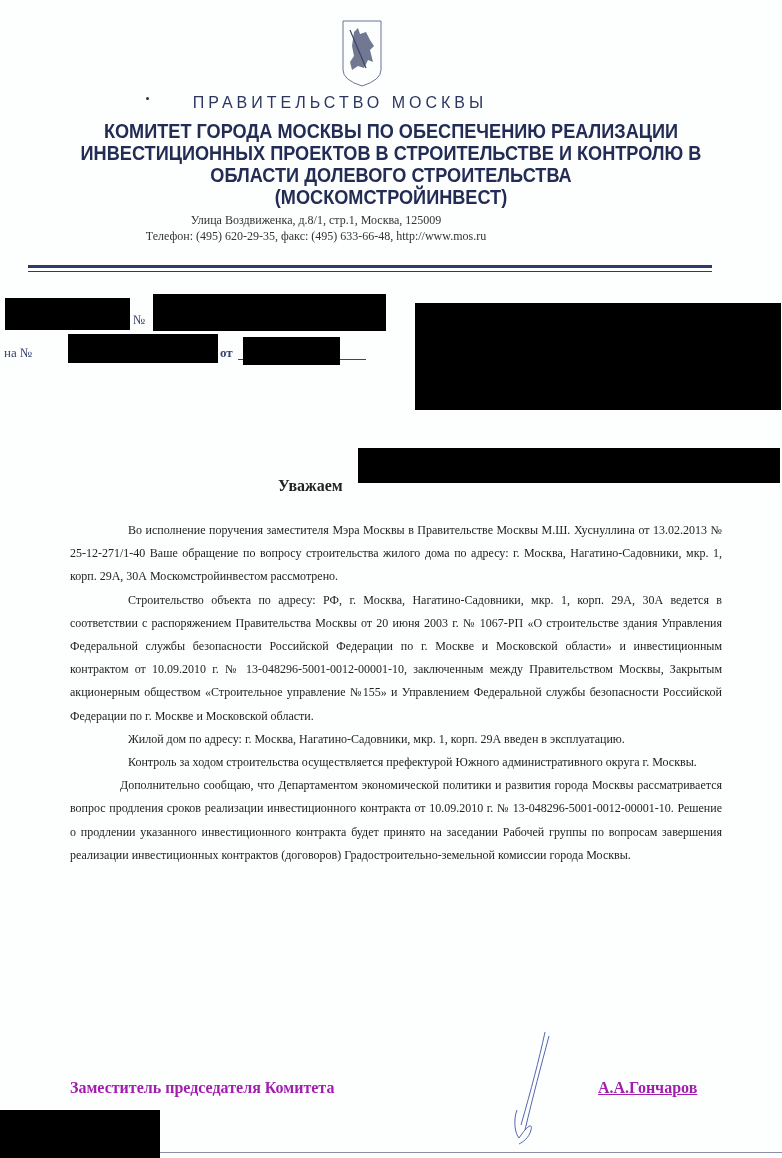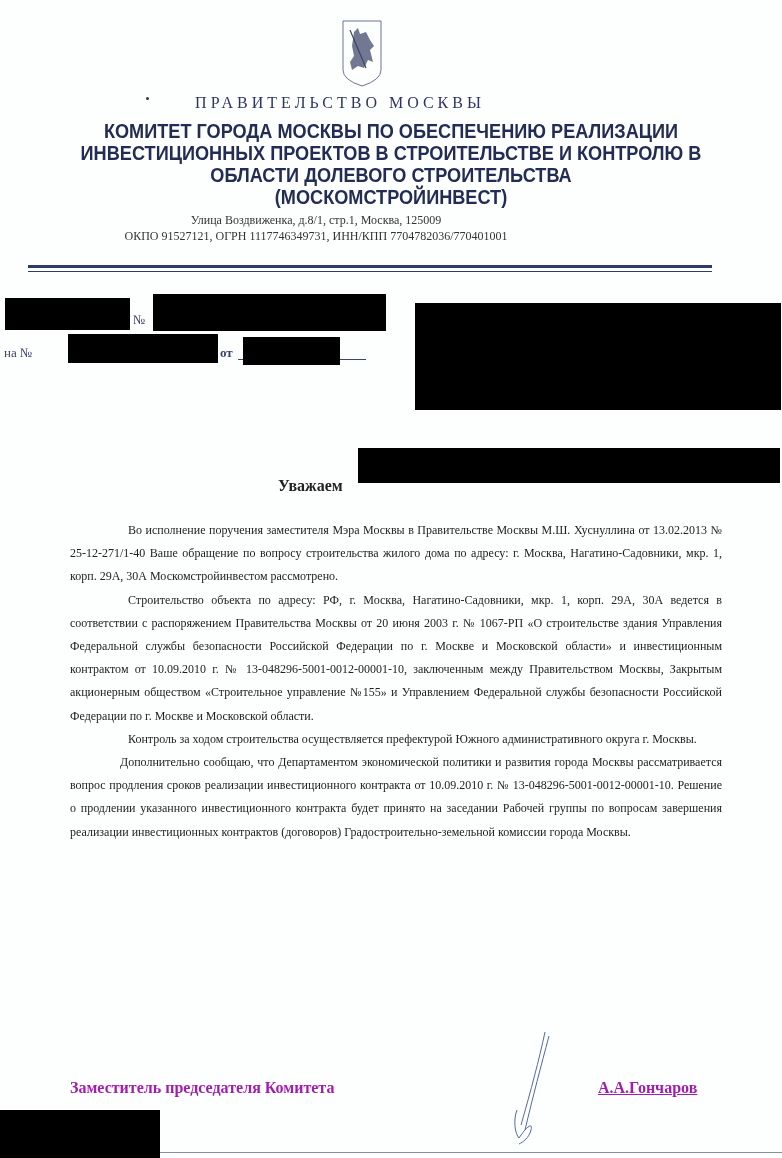--- a/index.html
+++ b/index.html
@@ -1,19 +1,19 @@
 <!DOCTYPE html>
 <html><head>
 <meta charset="utf-8">
 <style>
   html, body { margin:0; padding:0; }
   body { width:782px; height:1158px; background:#fdfefe; position:relative; overflow:hidden; font-family:"Liberation Serif", serif; color:#2a2f3a; }
   .abs { position:absolute; }
   .crest { left:340px; top:18px; width:44px; height:70px; }
-  .gov { left:0; width:680px; top:94px; text-align:center; font-family:Liberation Serif, serif; font-size:16px; letter-spacing:4px; color:#2c3660; }
+  .gov { left:0; width:680px; top:94px; text-align:center; font-family:Liberation Sans, sans-serif; font-size:16px; letter-spacing:4px; color:#2c3660; }
   .dot { left:146px; top:97px; width:3px; height:3px; background:#333; border-radius:50%; }
   .committee { left:0; width:782px; top:120px; text-align:center; font-family:"Liberation Sans", sans-serif; font-weight:bold; font-size:19.5px; line-height:22px; color:#232c55; transform:scaleX(0.93); }
   .addr { left:0; width:632px; top:213px; text-align:center; font-size:12px; line-height:15.5px; color:#333; }
   .rule1 { left:28px; top:265px; width:684px; height:3px; background:#2d3a6a; }
   .rule2 { left:28px; top:271px; width:684px; height:1px; background:#2d3a6a; }
   .redact { background:#000; }
   .label { font-size:13px; color:#3b4370; }
   .uline { height:1px; background:#3b4370; }
   .salut { top:477px; left:278px; font-weight:bold; font-size:16px; color:#222; }
   .body { left:70px; width:652px; top:519px; font-size:12px; line-height:23.2px; color:#222; text-align:justify; }
@@ -37,21 +37,21 @@
 
 <div class="abs committee">
   <div>КОМИТЕТ ГОРОДА МОСКВЫ ПО ОБЕСПЕЧЕНИЮ РЕАЛИЗАЦИИ</div>
   <div>ИНВЕСТИЦИОННЫХ ПРОЕКТОВ В СТРОИТЕЛЬСТВЕ И КОНТРОЛЮ В</div>
   <div>ОБЛАСТИ ДОЛЕВОГО СТРОИТЕЛЬСТВА</div>
   <div>(МОСКОМСТРОЙИНВЕСТ)</div>
 </div>
 
 <div class="abs addr">
   <div>Улица Воздвиженка, д.8/1, стр.1, Москва, 125009</div>
-  <div>ОКПО 91527121, ОГРН 1117746349731, ИНН/КПП 7704782036/770401001</div>
+  <div>Телефон: (495) 620-29-35, факс: (495) 633-66-48, http://www.mos.ru</div>
 </div>
 
 <div class="abs rule1"></div>
 <div class="abs rule2"></div>
 
 <div class="abs redact" style="left:5px;top:298px;width:125px;height:32px;"></div>
 <div class="abs label" style="left:133px;top:312px;">№</div>
 <div class="abs redact" style="left:153px;top:294px;width:233px;height:37px;"></div>
 
 <div class="abs label" style="left:4px;top:345px;">на №</div>
@@ -61,20 +61,21 @@
 <div class="abs redact" style="left:243px;top:337px;width:97px;height:28px;"></div>
 
 <div class="abs redact" style="left:415px;top:303px;width:366px;height:107px;"></div>
 
 <div class="abs salut">Уважаем</div>
 <div class="abs redact" style="left:358px;top:448px;width:422px;height:35px;"></div>
 
 <div class="abs body">
   <p>Во исполнение поручения заместителя Мэра Москвы в Правительстве Москвы М.Ш. Хуснуллина от 13.02.2013 № 25-12-271/1-40 Ваше обращение по вопросу строительства жилого дома по адресу: г. Москва, Нагатино-Садовники, мкр. 1, корп. 29А, 30А Москомстройинвестом рассмотрено.</p>
   <p>Строительство объекта по адресу: РФ, г. Москва, Нагатино-Садовники, мкр. 1, корп. 29А, 30А ведется в соответствии с распоряжением Правительства Москвы от 20 июня 2003 г. № 1067-РП «О строительстве здания Управления Федеральной службы безопасности Российской Федерации по г. Москве и Московской области» и инвестиционным контрактом от 10.09.2010 г. № 13-048296-5001-0012-00001-10, заключенным между Правительством Москвы, Закрытым акционерным обществом «Строительное управление №155» и Управлением Федеральной службы безопасности Российской Федерации по г. Москве и Московской области.</p>
+  <p>Жилой дом по адресу: г. Москва, Нагатино-Садовники, мкр. 1, корп. 29А введен в эксплуатацию.</p>
   <p>Контроль за ходом строительства осуществляется префектурой Южного административного округа г. Москвы.</p>
   <p style="text-indent:50px">Дополнительно сообщаю, что Департаментом экономической политики и развития города Москвы рассматривается вопрос продления сроков реализации инвестиционного контракта от 10.09.2010 г. № 13-048296-5001-0012-00001-10. Решение о продлении указанного инвестиционного контракта будет принято на заседании Рабочей группы по вопросам завершения реализации инвестиционных контрактов (договоров) Градостроительно-земельной комиссии города Москвы.</p>
 </div>
 
 <div class="abs sign" style="left:70px;">Заместитель председателя Комитета</div>
 <div class="abs sig">
   <svg width="50" height="115" viewBox="0 0 50 115">
     <path d="M40 2 C34 30 26 60 16 95 M44 6 C36 36 28 66 20 100 M12 80 C8 90 10 104 14 108 C22 96 28 92 26 100 C24 108 18 112 14 114" fill="none" stroke="#5566b0" stroke-width="1"></path>
   </svg>
 </div>

